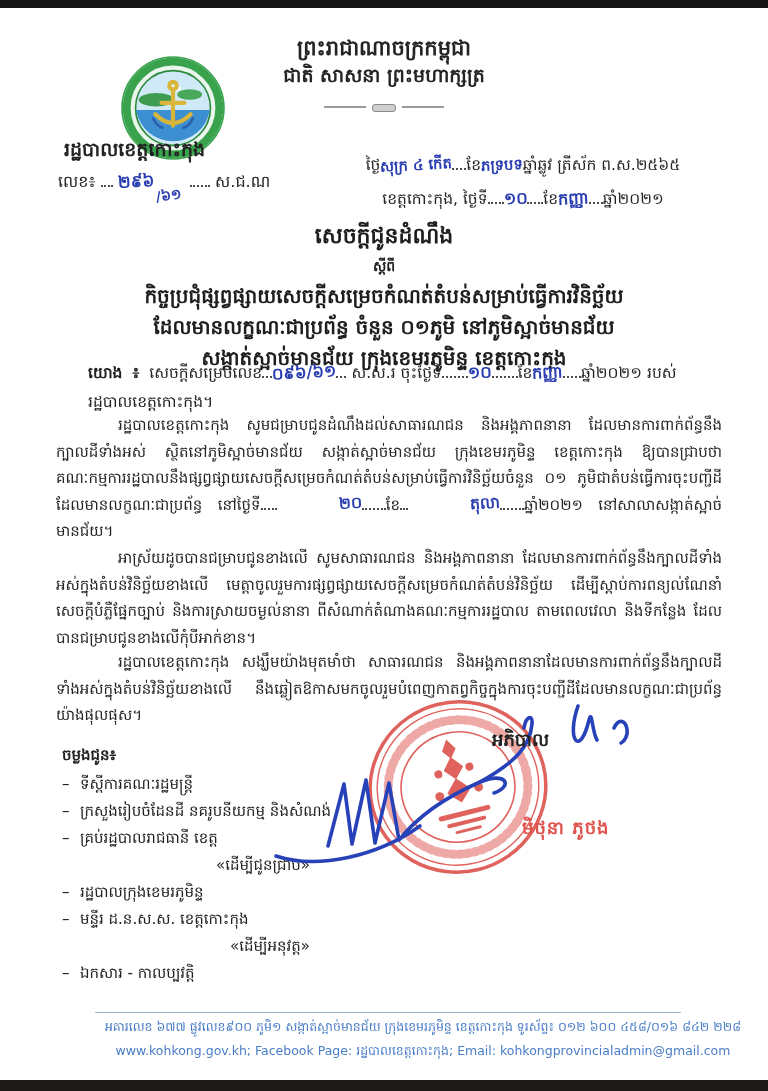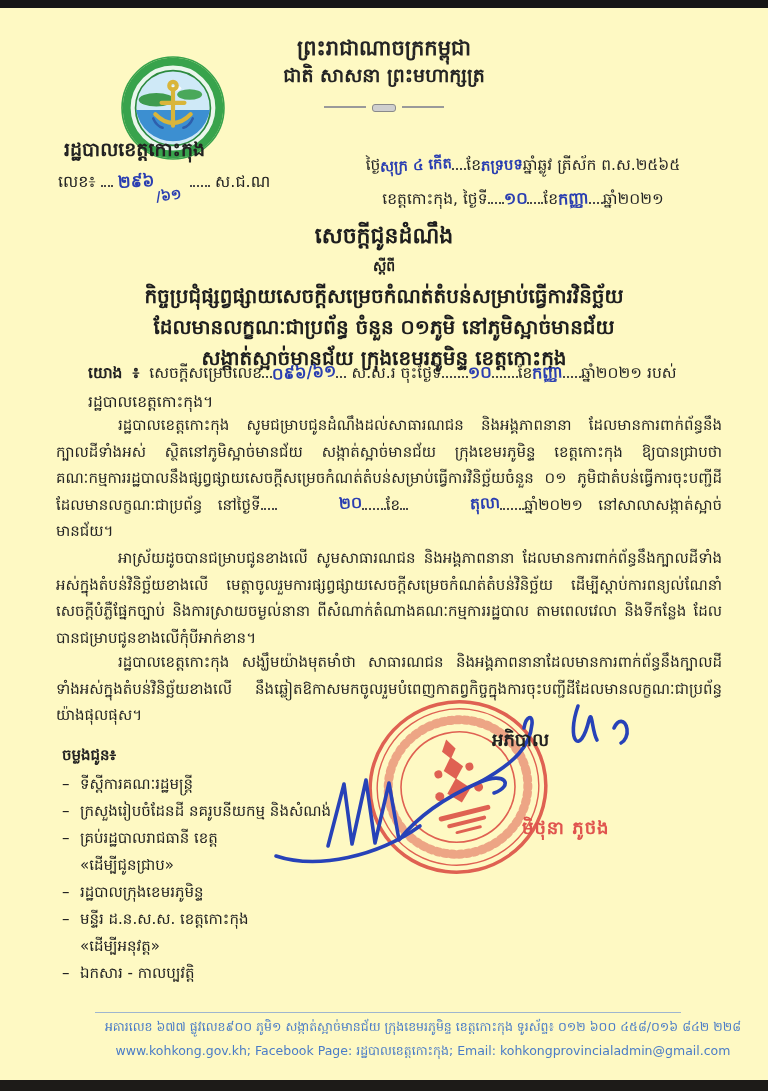--- a/index.html
+++ b/index.html
@@ -2,21 +2,21 @@
 <html><head>
 <meta charset="utf-8">
 <style>
   html,body{margin:0;padding:0;}
   body{
     width:768px;height:1091px;position:relative;
     background:#e9e7e2;
     font-family:"DejaVu Sans",sans-serif;
     color:#222;
   }
-  .page{position:absolute;left:0;top:0;width:768px;height:1091px;background:#fef9c3;overflow:hidden;}
+  .page{position:absolute;left:0;top:0;width:768px;height:1091px;background:#ffffff;overflow:hidden;}
   .scan-bar{position:absolute;left:0;width:768px;background:#161616;}
   .scan-bar.top{top:0;height:8px;}
   .scan-bar.bottom{bottom:0;height:11px;background:#1d1b18;}
 
   .hdr{position:absolute;left:0;width:100%;text-align:center;font-weight:bold;color:#242424;}
   .hdr.l1{top:34px;font-size:21px;}
   .hdr.l2{top:63px;font-size:19px;}
   .divider{position:absolute;top:104px;left:50%;transform:translateX(-50%);width:120px;height:6px;}
   .divider .bar{position:absolute;top:2px;height:2px;background:#9a9a9a;width:42px;}
   .divider .bar.left{left:0;}
@@ -50,21 +50,21 @@
 
   .sig-title{position:absolute;left:492px;top:728px;font-size:18px;font-weight:bold;z-index:4;}
   .sig-name{position:absolute;left:522px;top:816px;font-size:18px;font-weight:bold;color:#e0544e;z-index:4;letter-spacing:1px;}
   .stamp{position:absolute;left:358px;top:692px;z-index:2;}
   .signature{position:absolute;left:258px;top:688px;z-index:3;}
 
   .copy-list{position:absolute;left:62px;top:742px;width:340px;font-size:15px;line-height:27px;z-index:1;}
   .cl-title{font-weight:bold;margin-bottom:2px;}
   .cl-item{position:relative;padding-left:18px;}
   .cl-item::before{content:"–";position:absolute;left:0;top:0;}
-  .cl-sub{text-align:left;width:230px;}
+  .cl-sub{text-align:right;width:230px;}
 
   .footer-rule{position:absolute;left:95px;top:1012px;width:586px;border-top:1.5px solid #9fb6cf;}
   .footer-line{position:absolute;left:0;width:100%;text-align:center;color:#4a7cc7;padding-left:39px;}
   .footer-line.f1{top:1019px;font-size:12.5px;}
   .footer-line.f2{top:1043px;font-size:12.5px;}
 </style>
 </head>
 <body>
 
 <div class="page">

